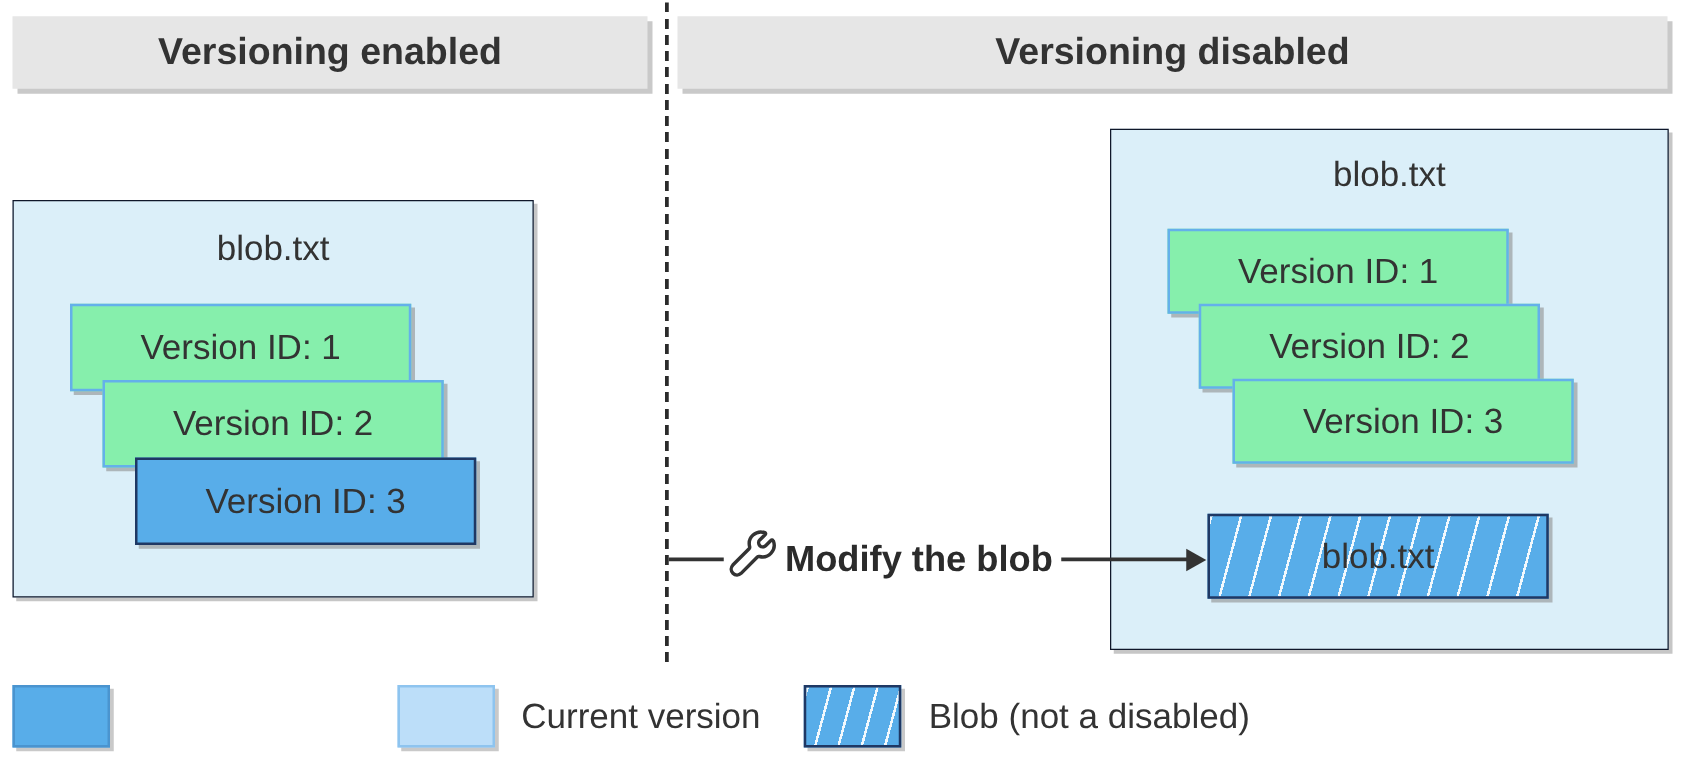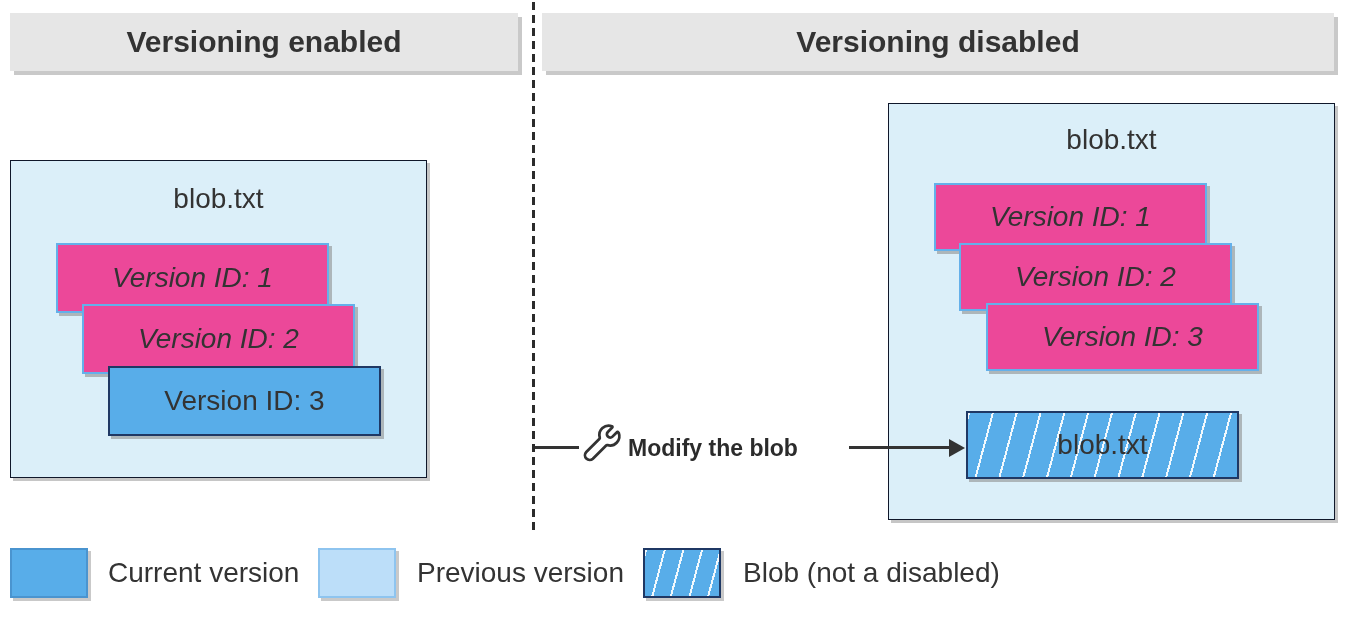--- a/index.html
+++ b/index.html
@@ -64,23 +64,22 @@
     position: absolute;
     width: 273px; height: 70px;
     display: flex;
     align-items: center;
     justify-content: center;
     font-size: 28px;
     color: #333333;
     box-shadow: 3px 3px 0 rgba(135,135,135,0.55);
   }
   .vbox.prev {
-    background: #ec4899;
+    background: #86efac;
     border: 2px solid #64b0ea;
-    font-style: italic;
   }
   .vbox.curr {
     background: #58ade9;
     border: 2px solid #1f3864;
   }
   .vbox.hatched {
     background-color: #58ade9;
     background-image: repeating-linear-gradient(105deg, rgba(255,255,255,0.92) 0 2px, transparent 2px 23px);
     border: 2px solid #1f3864;
   }
@@ -114,21 +113,21 @@
   .wrench {
     position: absolute;
     left: 580px; top: 422px;
     width: 44px; height: 46px;
   }
   .modify-label {
     position: absolute;
     left: 628px; top: 427px;
     height: 42px;
     line-height: 42px;
-    font-size: 23px;
+    font-size: 29px;
     font-weight: bold;
     color: #2b2b2b;
     white-space: nowrap;
   }
 
   
   .legend-swatch {
     position: absolute;
     top: 548px;
     width: 78px; height: 50px;
@@ -209,21 +208,20 @@
 
   <div class="hline connector-line"></div>
   <svg class="wrench" viewBox="0 0 24 24">
     <path d="M20.87 5.18a.45.45 0 0 0-.75-.16l-2.4 2.4a1.8 1.8 0 0 1-2.55-2.54l2.41-2.41a.45.45 0 0 0-.16-.74 5.1 5.1 0 0 0-6.66 6.1c.08.33 0 .68-.24.92l-7.1 7.1a2.55 2.55 0 0 0 3.6 3.61l7.11-7.1c.24-.25.59-.33.92-.25a5.1 5.1 0 0 0 6.1-6.66Z" fill="none" stroke="#333333" stroke-width="1.5" stroke-linejoin="round"></path>
   </svg>
   <div class="modify-label">Modify the blob</div>
   <div class="hline arrow-line"></div>
   <div class="arrow-head"></div>
 
   <div class="legend-swatch curr sw1"></div>
-  <div class="legend-label ll1">Current version</div>
 
   <div class="legend-swatch prev sw2"></div>
-  <div class="legend-label ll2">Previous version</div>
+  <div class="legend-label ll2">Current version</div>
 
   <div class="legend-swatch hatched sw3"></div>
   <div class="legend-label ll3">Blob (not a disabled)</div>
 
 </div>
 
 </body></html>

